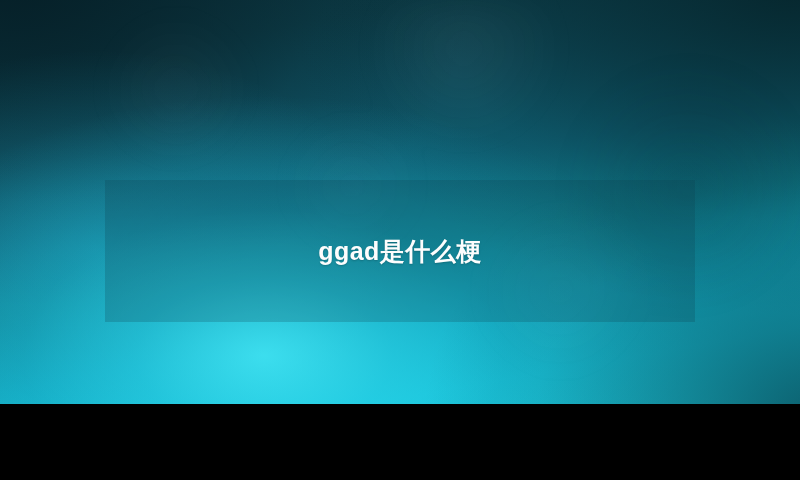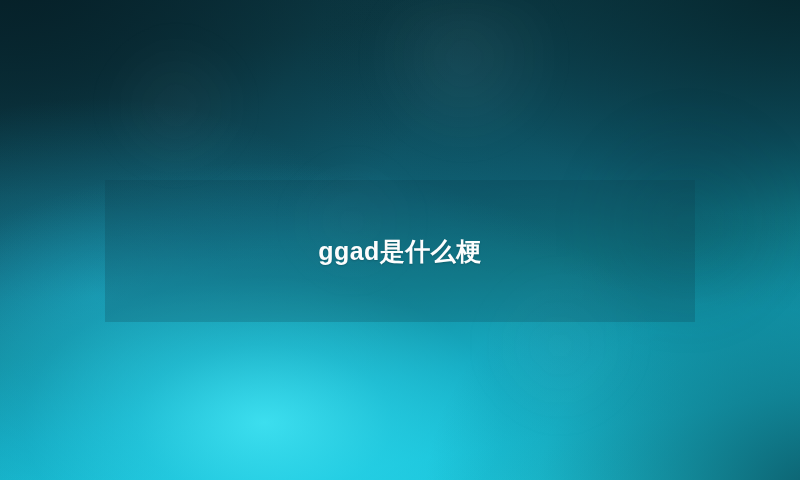--- a/index.html
+++ b/index.html
@@ -8,21 +8,21 @@
     padding: 0;
     background: #000;
   }
   body {
     font-family: "Liberation Sans", "DejaVu Sans", sans-serif;
   }
 
   #stage {
     position: relative;
     width: 800px;
-    height: 480px;
+    height: 404px;
     overflow: hidden;
     background-color: #7f1d1d;
   }
 
   
   .bg-layer {
     position: absolute;
     inset: 0;
     pointer-events: none;
   }

